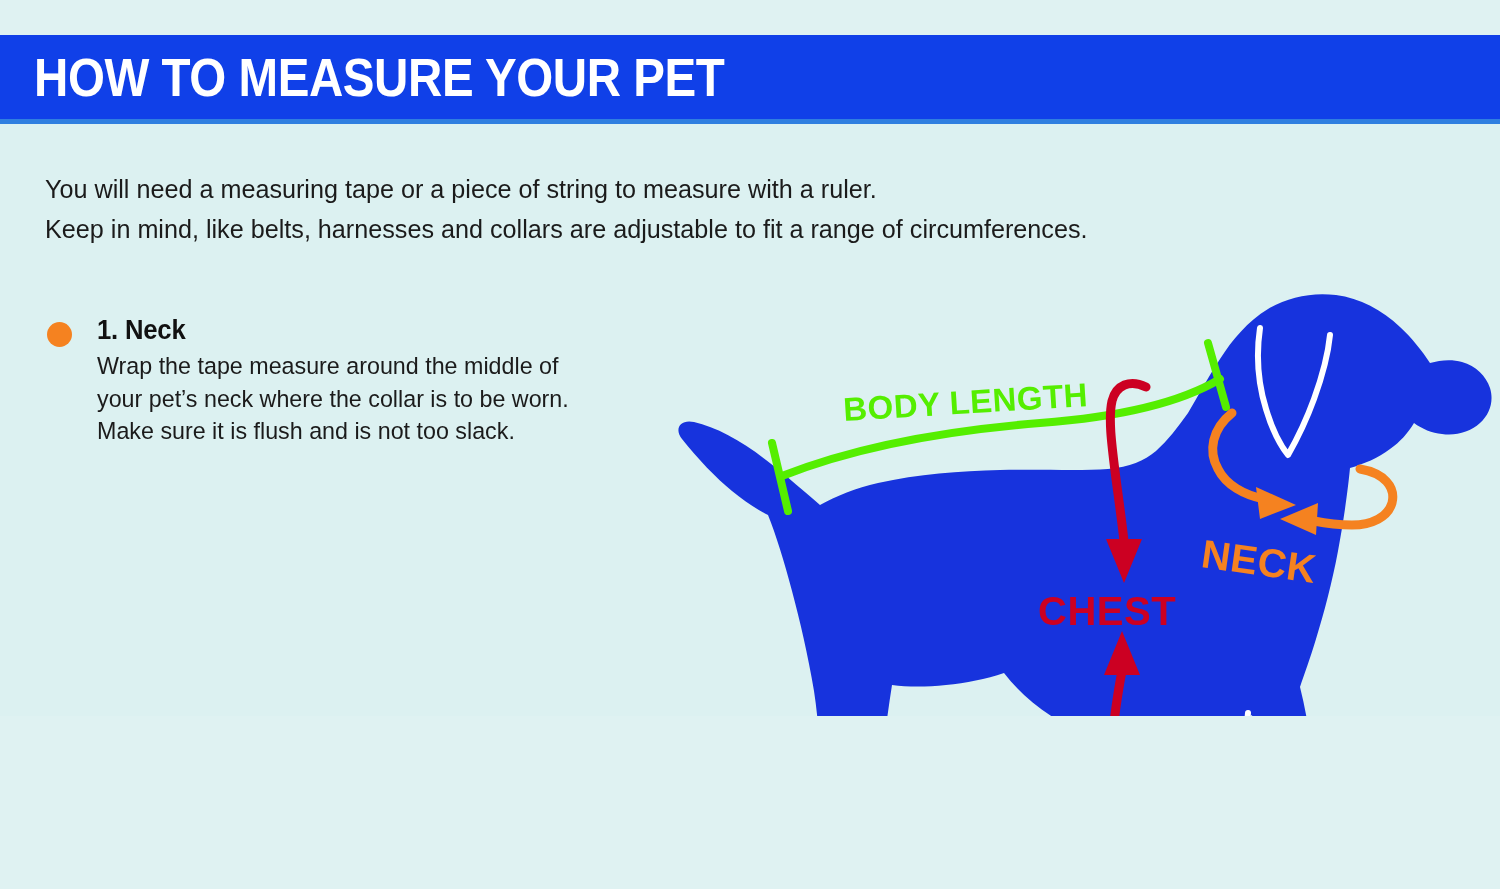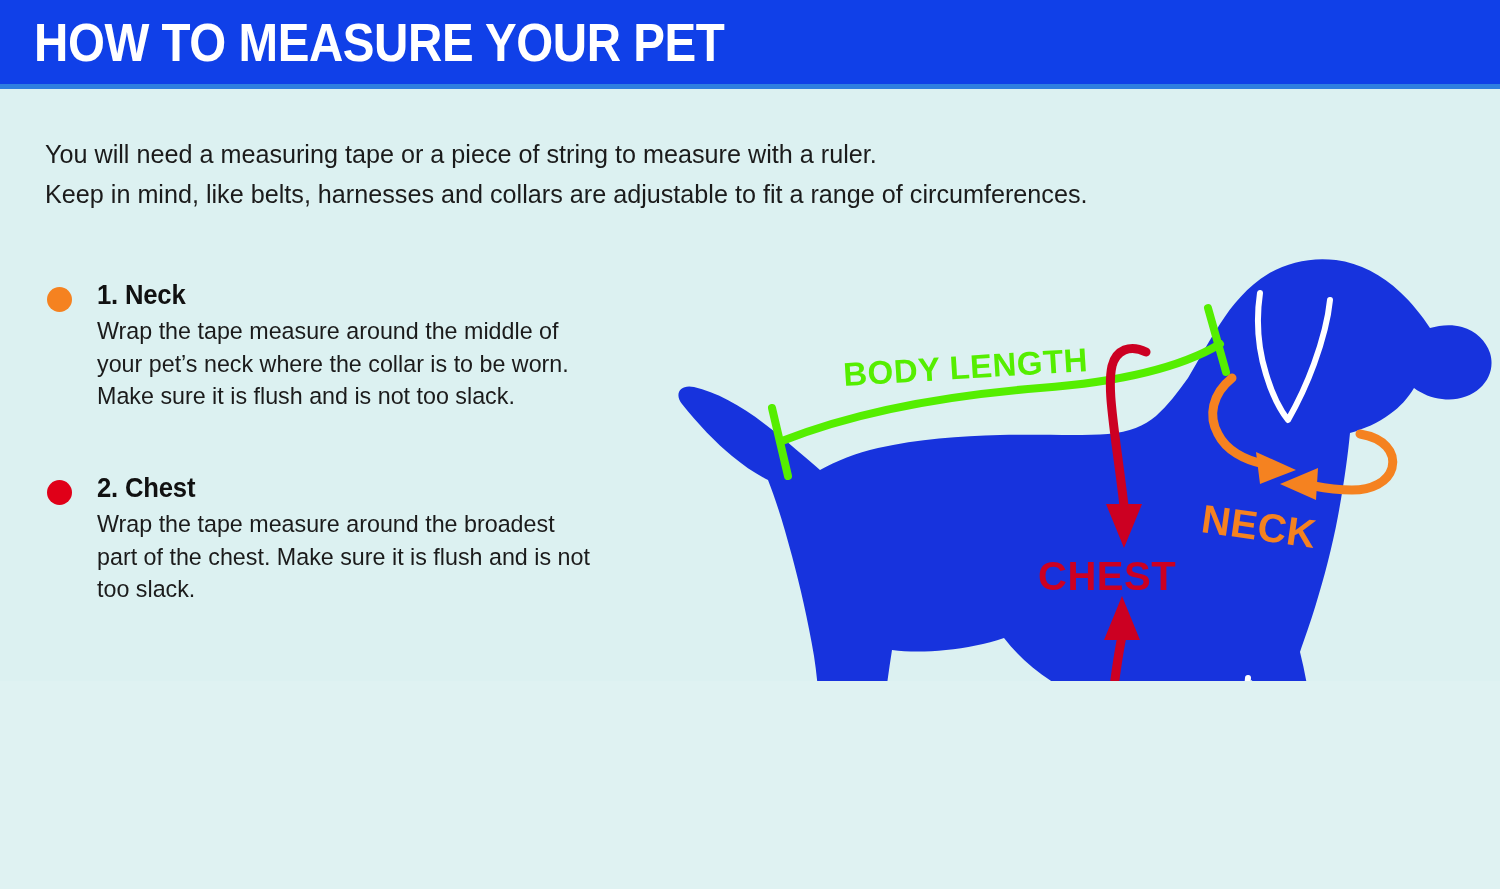--- a/index.html
+++ b/index.html
@@ -10,20 +10,21 @@
     background:#dff2f2;
     overflow:hidden;
     position:relative;
   }
   #page {
     position:relative;
     width:1500px;
     height:681px;
     background:#dcf1f1;
     overflow:hidden;
+    margin-top:35px;
   }
   
   #header {
     position:absolute;
     left:0; top:0;
     width:1500px; height:84px;
     background:#1040e8;
   }
   #header-rule {
     position:absolute;
@@ -116,29 +117,20 @@
     <div class="step step-1">
       <span class="bullet" id="b1" style="background: rgb(245, 130, 32);"></span>
       <div class="step-head">1. Neck</div>
       <div class="step-body">
         <span class="line">Wrap the tape measure around the middle of</span>
         <span class="line">your pet’s neck where the collar is to be worn.</span>
         <span class="line">Make sure it is flush and is not too slack.</span>
       </div>
     </div>
 
-    <div class="step step-2">
-      <span class="bullet" id="b2" style="background: rgb(224, 0, 24);"></span>
-      <div class="step-head">2. Chest</div>
-      <div class="step-body">
-        <span class="line">Wrap the tape measure around the broadest</span>
-        <span class="line">part of the chest. Make sure it is flush and is not</span>
-        <span class="line">too slack.</span>
-      </div>
-    </div>
 
 
   </div>
 
   <div id="illustration">
     <svg viewBox="0 0 840 641" xmlns="http://www.w3.org/2000/svg">
 
       <path id="dog-body" d="M 22,156
            C 14,146 20,136 34,139
            C 56,144 82,158 106,177

